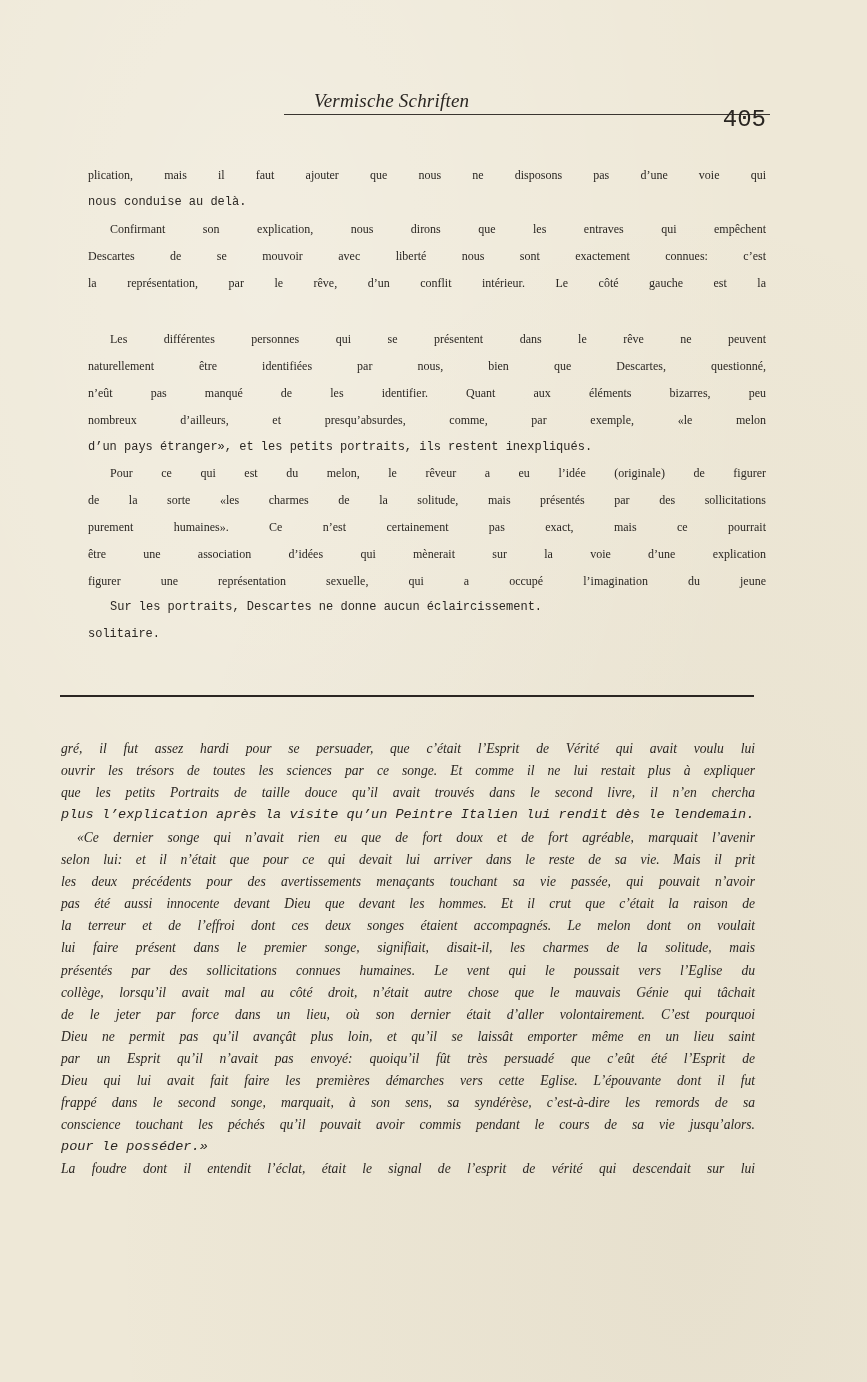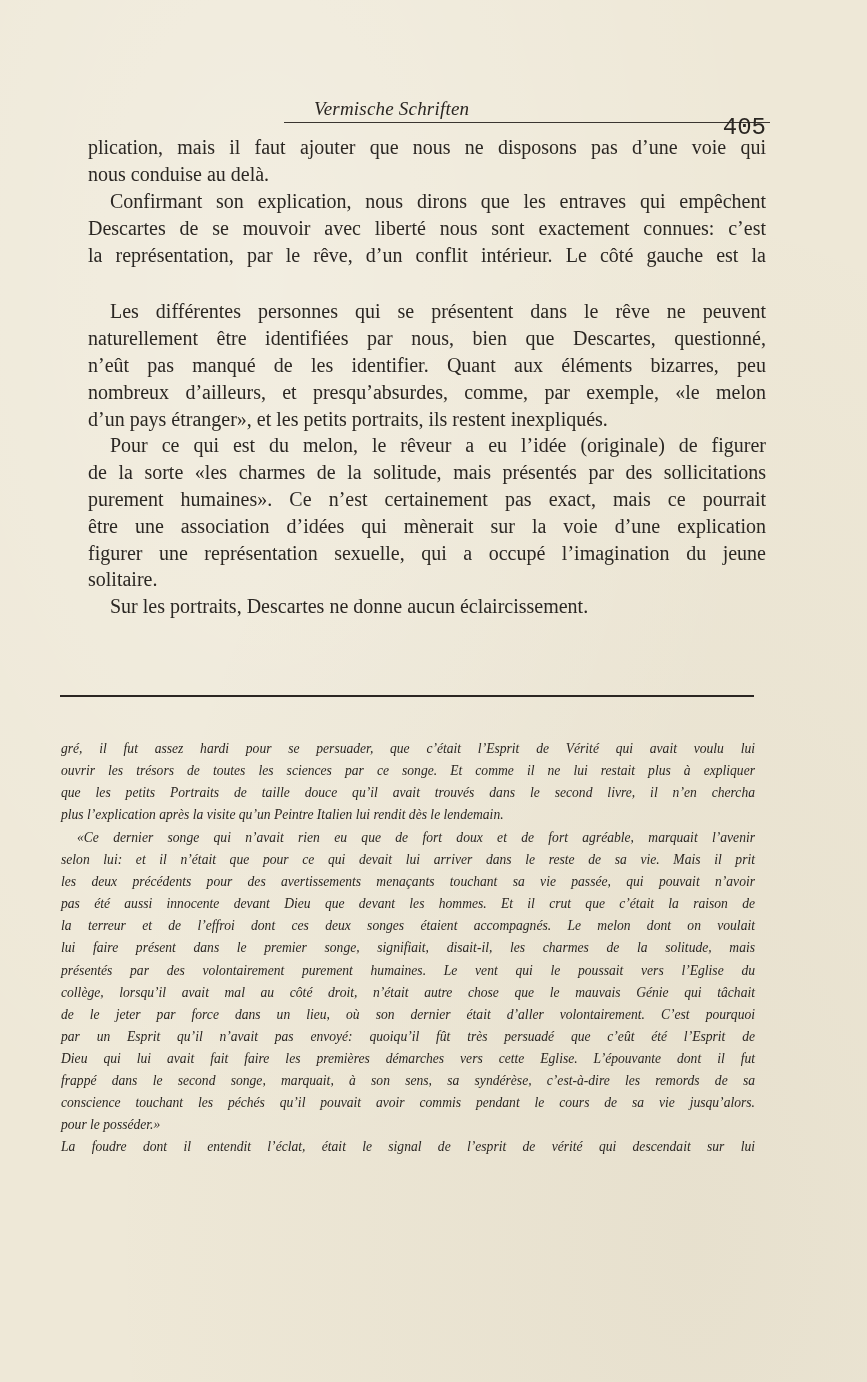--- a/index.html
+++ b/index.html
@@ -13,43 +13,42 @@
     .page {
       position: absolute; left: 0; top: 0; width: 867px; height: 1382px;
       background:
         radial-gradient(ellipse at 30% 20%, rgba(255,255,255,0.25), rgba(0,0,0,0) 60%),
         radial-gradient(ellipse at 80% 90%, rgba(120,100,60,0.06), rgba(0,0,0,0) 60%),
         #eee8d7;
     }
     .header {
       position: absolute; left: 284px; top: 86px; width: 486px; height: 28px;
       border-bottom: 1px solid #3a3530;
-      margin-top: 8px;
     }
     .header .title {
       position: absolute; left: 30px; top: 4px;
       font-family: "Liberation Serif", serif; font-style: italic;
       font-size: 19px; letter-spacing: 0.2px; color: #2a2622;
     }
     .header .pageno {
       position: absolute; right: 4px; top: 20px;
       font-family: Liberation Mono, monospace; font-size: 24px; color: #2a2622;
     }
     .body-text {
       position: absolute; left: 88px; width: 678px;
       font-family: "Liberation Serif", serif;
-      font-size: 20px; line-height: 26.9px;
-      text-align: justify; color: #2b2723;
+      font-size: 12px; line-height: 26.9px;
+      text-align: justify; color: #2b2723; margin-top: 28px;
     }
     .line {
       display: block; white-space: nowrap;
       text-align: justify; text-align-last: justify;
       height: 26.9px; overflow: visible;
     }
-    .line.last { text-align-last: left; }
+    .line.last { text-align-last: left; font-family: Liberation Mono, monospace; }
     .rule {
       position: absolute; left: 60px; top: 695px; width: 694px; height: 2px;
       background: #2b2622;
     }
     .notes {
       position: absolute; left: 61px; width: 694px;
       font-family: "Liberation Serif", serif; font-style: italic;
       font-size: 13.6px; line-height: 22.1px; color: #2a2622; margin-top: 25px;
     }
     .notes .line { height: 22.1px; }
@@ -83,43 +82,44 @@
     <span class="line">nombreux d’ailleurs, et presqu’absurdes, comme, par exemple, «le melon</span>
     <span class="line last">d’un pays étranger», et les petits portraits, ils restent inexpliqués.</span>
   </div>
 
   <div class="body-text" style="top:432px;">
     <span class="line"><span style="display:inline-block;width:22px"></span><span>Pour ce qui est du melon, le rêveur a eu l’idée (originale) de figurer</span></span>
     <span class="line">de la sorte «les charmes de la solitude, mais présentés par des sollicitations</span>
     <span class="line">purement humaines». Ce n’est certainement pas exact, mais ce pourrait</span>
     <span class="line">être une association d’idées qui mènerait sur la voie d’une explication</span>
     <span class="line">figurer une représentation sexuelle, qui a occupé l’imagination du jeune</span>
+    <span class="line last"><span style="display:inline-block;width:22px"></span><span>Sur les portraits, Descartes ne donne aucun éclaircissement.</span></span>
     <span class="line last">solitaire.</span>
-    <span class="line last"><span style="display:inline-block;width:22px"></span><span>Sur les portraits, Descartes ne donne aucun éclaircissement.</span></span>
   </div>
 
   <div class="rule"></div>
 
   <div class="notes" style="top:713px;">
     <span class="line">gré, il fut assez hardi pour se persuader, que c’était l’Esprit de Vérité qui avait voulu lui</span>
     <span class="line">ouvrir les trésors de toutes les sciences par ce songe. Et comme il ne lui restait plus à expliquer</span>
     <span class="line">que les petits Portraits de taille douce qu’il avait trouvés dans le second livre, il n’en chercha</span>
     <span class="line last">plus l’explication après la visite qu’un Peintre Italien lui rendit dès le lendemain.</span>
   </div>
 
   <div class="notes" style="top:802px;">
     <span class="line"><span style="display:inline-block;width:16px"></span><span>«Ce dernier songe qui n’avait rien eu que de fort doux et de fort agréable, marquait l’avenir</span></span>
     <span class="line">selon lui: et il n’était que pour ce qui devait lui arriver dans le reste de sa vie. Mais il prit</span>
     <span class="line">les deux précédents pour des avertissements menaçants touchant sa vie passée, qui pouvait n’avoir</span>
     <span class="line">pas été aussi innocente devant Dieu que devant les hommes. Et il crut que c’était la raison de</span>
     <span class="line">la terreur et de l’effroi dont ces deux songes étaient accompagnés. Le melon dont on voulait</span>
     <span class="line">lui faire présent dans le premier songe, signifiait, disait-il, les charmes de la solitude, mais</span>
-    <span class="line">présentés par des volontairement purement humaines. Le vent qui le poussait vers l’Eglise du</span>
+    <span class="line">présentés par des sollicitations connues humaines. Le vent qui le poussait vers l’Eglise du</span>
     <span class="line">collège, lorsqu’il avait mal au côté droit, n’était autre chose que le mauvais Génie qui tâchait</span>
     <span class="line">de le jeter par force dans un lieu, où son dernier était d’aller volontairement. C’est pourquoi</span>
+    <span class="line">Dieu ne permit pas qu’il avançât plus loin, et qu’il se laissât emporter même en un lieu saint</span>
     <span class="line">par un Esprit qu’il n’avait pas envoyé: quoiqu’il fût très persuadé que c’eût été l’Esprit de</span>
     <span class="line">Dieu qui lui avait fait faire les premières démarches vers cette Eglise. L’épouvante dont il fut</span>
     <span class="line">frappé dans le second songe, marquait, à son sens, sa syndérèse, c’est-à-dire les remords de sa</span>
     <span class="line">conscience touchant les péchés qu’il pouvait avoir commis pendant le cours de sa vie jusqu’alors.</span>
     <span class="line last">pour le posséder.»</span>
     <span class="line">La foudre dont il entendit l’éclat, était le signal de l’esprit de vérité qui descendait sur lui</span>
   </div>
 
 </div>
 

